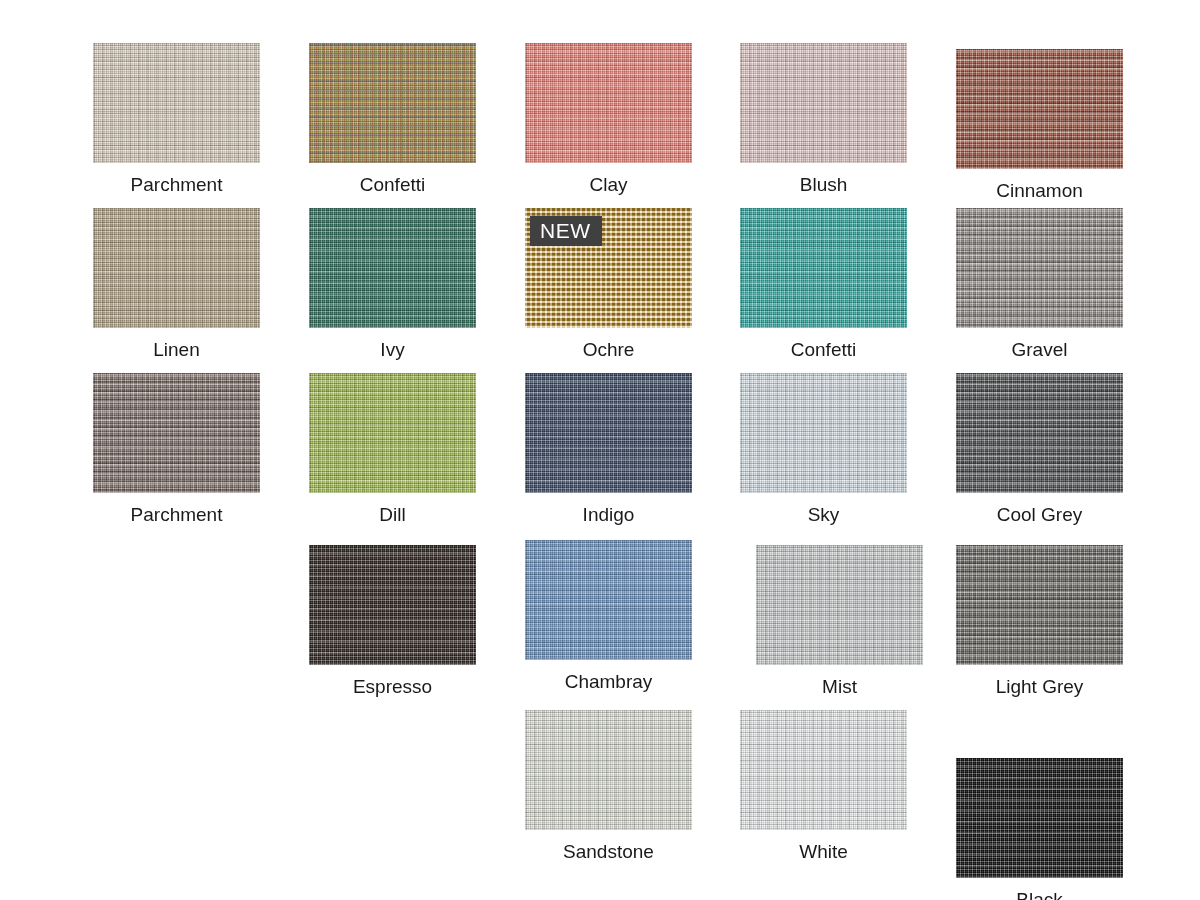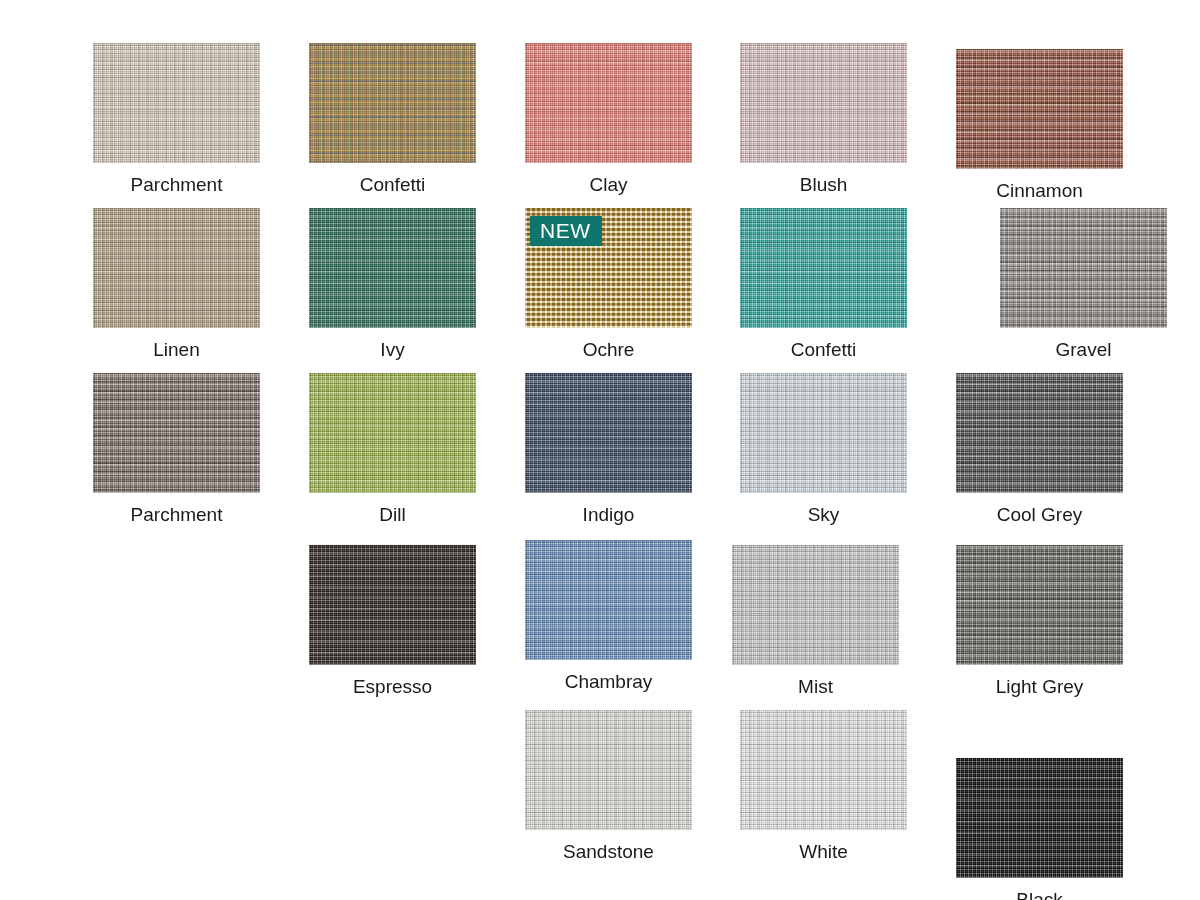--- a/index.html
+++ b/index.html
@@ -141,21 +141,21 @@
         rgba(255,255,255,0) 4px, rgba(255,255,255,0) 9px),
       repeating-linear-gradient(90deg,
         rgba(0,0,0,0.16) 0px, rgba(0,0,0,0.16) 2px,
         rgba(0,0,0,0) 2px, rgba(0,0,0,0) 6px);
   }
 
   .new-badge {
     position: absolute;
     left: 5px;
     top: 8px;
-    background: #0f766e;
+    background: #404040;
     color: #ffffff;
     font-family: "Liberation Sans", sans-serif;
     font-size: 21px;
     line-height: 30px;
     height: 30px;
     padding: 0 11px 0 10px;
     letter-spacing: 0.5px;
     z-index: 3;
     text-align: right;
   }
@@ -230,21 +230,21 @@
       </div>
       <div class="swatch-label">Ochre</div>
     </div>
     <div class="swatch-cell" style="left: 740px; top: 208px;">
       <div class="swatch-tile" style="background: rgb(47, 169, 162); width: 167px; height: 120px;">
         <div class="weave"></div>
         <div class="slub"></div>
       </div>
       <div class="swatch-label">Confetti</div>
     </div>
-    <div class="swatch-cell" style="left: 956px; top: 208px; margin-left: 44px;">
+    <div class="swatch-cell" style="left: 956px; top: 208px;">
       <div class="swatch-tile heather" style="background: rgb(156, 150, 147); width: 167px; height: 120px;">
         <div class="weave"></div>
         <div class="slub"></div>
       </div>
       <div class="swatch-label">Gravel</div>
     </div>
     <div class="swatch-cell" style="left: 93px; top: 373px;">
       <div class="swatch-tile heather" style="background: rgb(138, 122, 115); width: 167px; height: 120px;">
         <div class="weave"></div>
         <div class="slub"></div>
@@ -286,21 +286,21 @@
       </div>
       <div class="swatch-label">Espresso</div>
     </div>
     <div class="swatch-cell" style="left: 525px; top: 540px;">
       <div class="swatch-tile" style="background: rgb(110, 147, 191); width: 167px; height: 120px;">
         <div class="weave"></div>
         <div class="slub"></div>
       </div>
       <div class="swatch-label">Chambray</div>
     </div>
-    <div class="swatch-cell" style="left: 712px; top: 545px; padding-left: 20px;">
+    <div class="swatch-cell" style="left: 736px; top: 545px; padding-left: 20px;">
       <div class="swatch-tile" style="background: rgb(200, 202, 203); width: 167px; height: 120px;">
         <div class="weave"></div>
         <div class="slub"></div>
       </div>
       <div class="swatch-label">Mist</div>
     </div>
     <div class="swatch-cell" style="left: 956px; top: 545px;">
       <div class="swatch-tile heather" style="background: rgb(114, 112, 107); width: 167px; height: 120px;">
         <div class="weave"></div>
         <div class="slub"></div>

